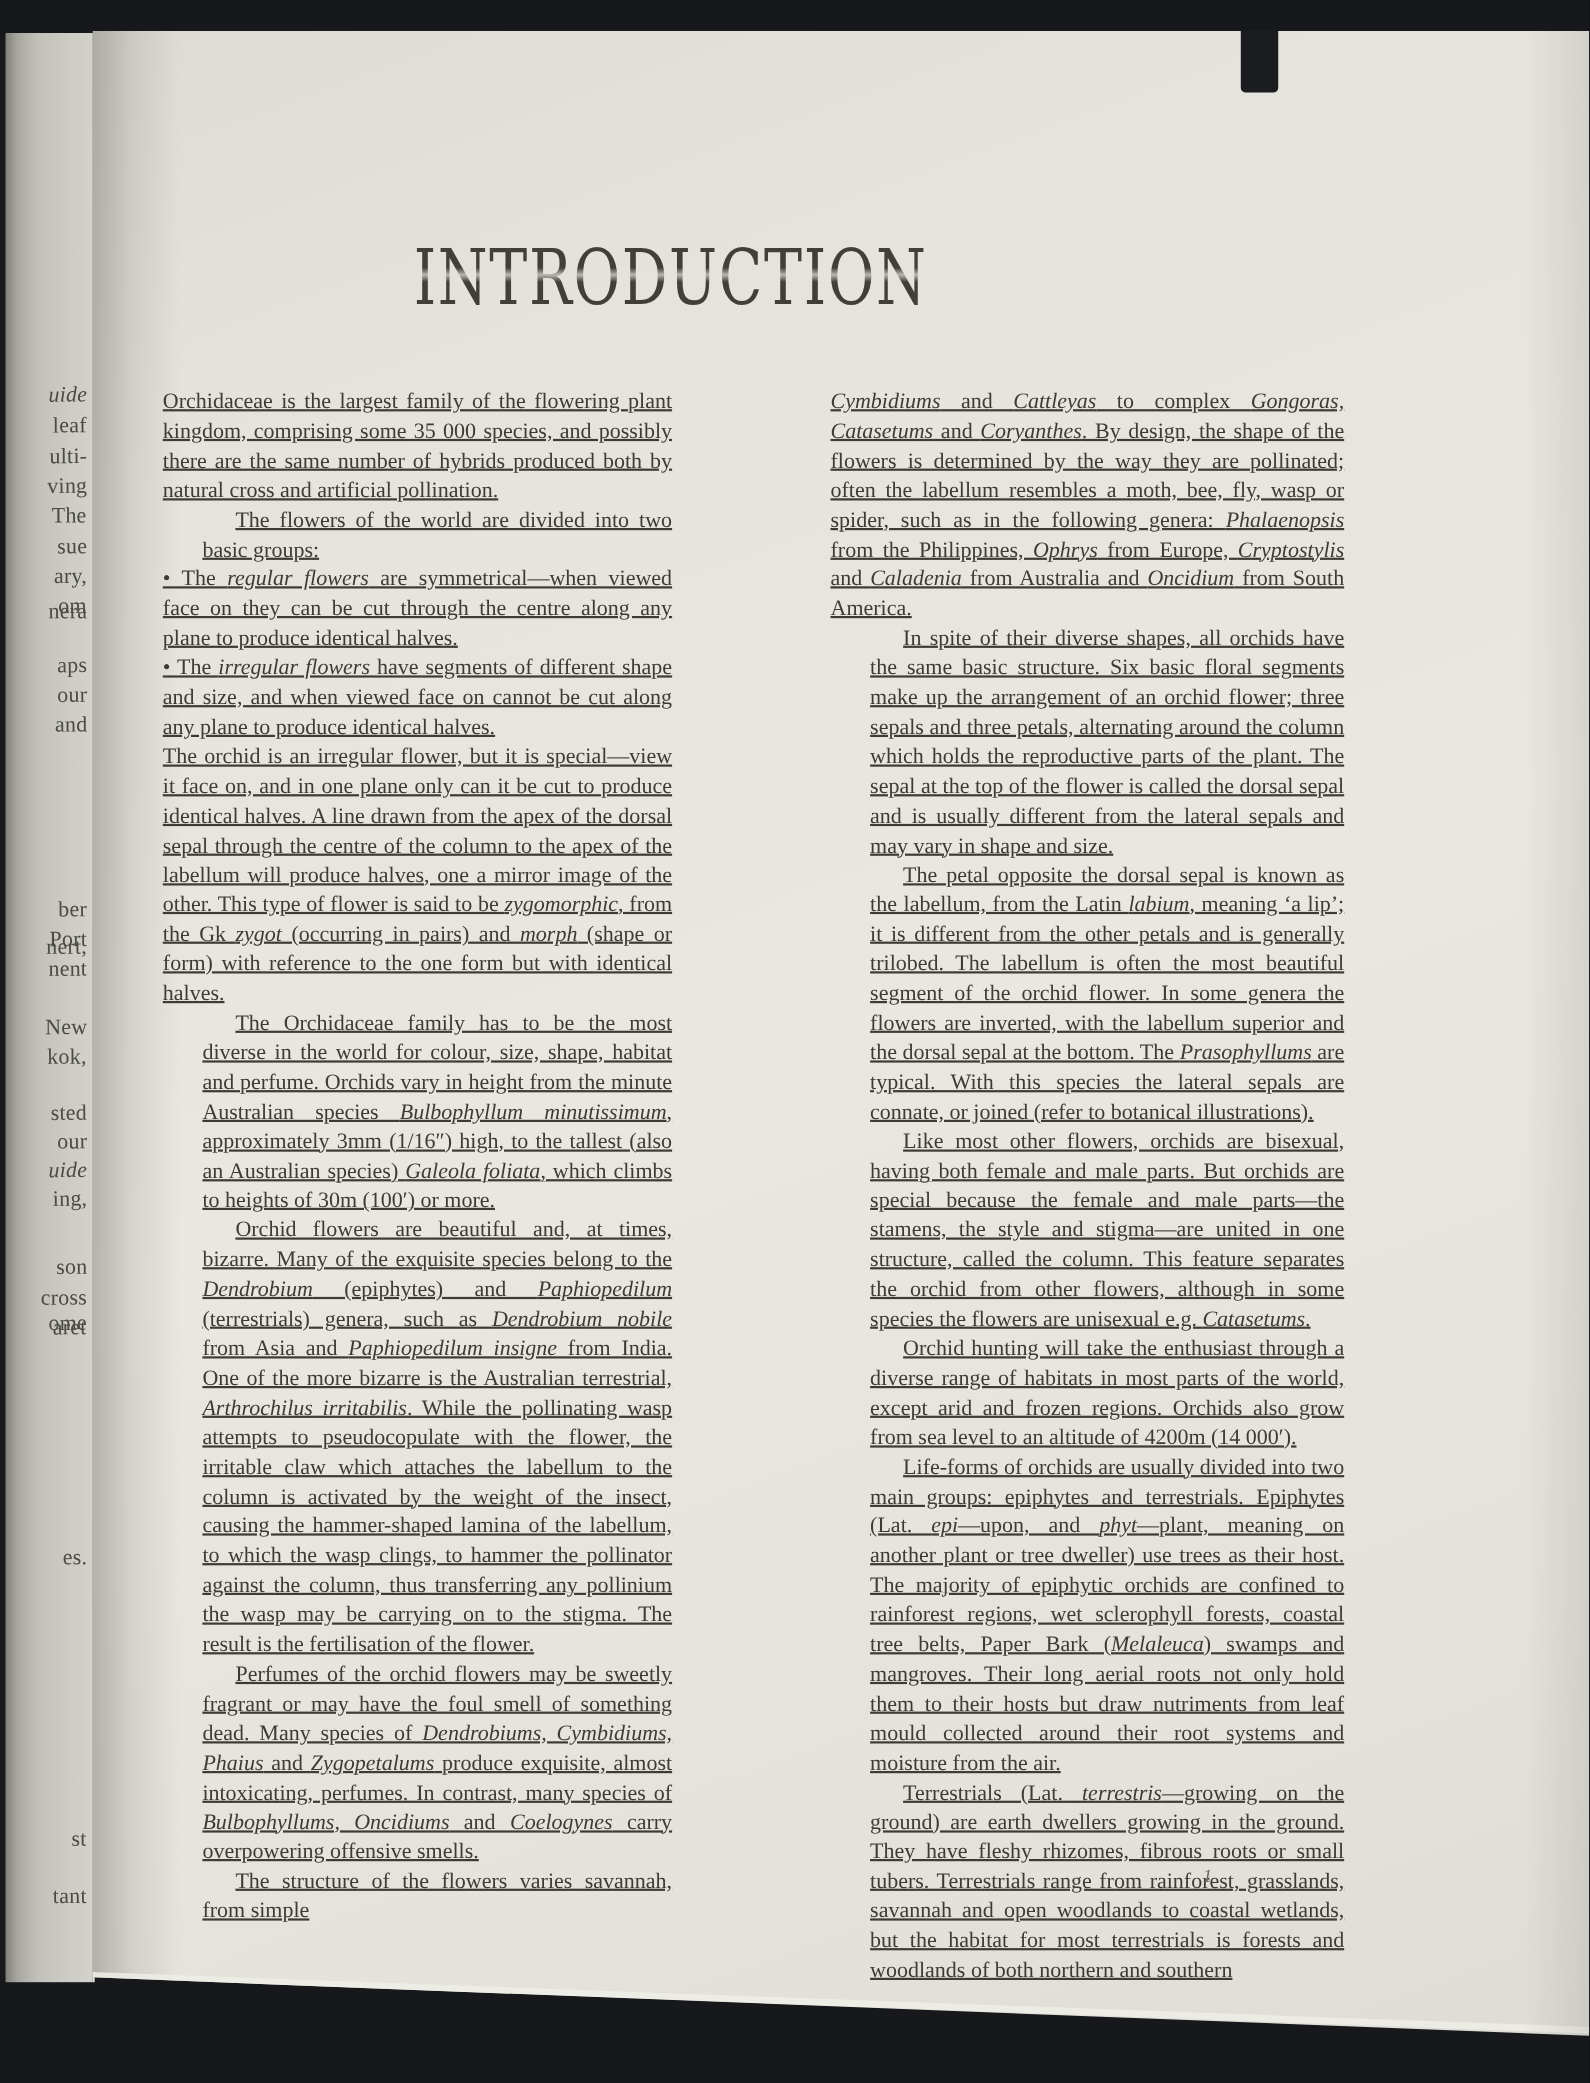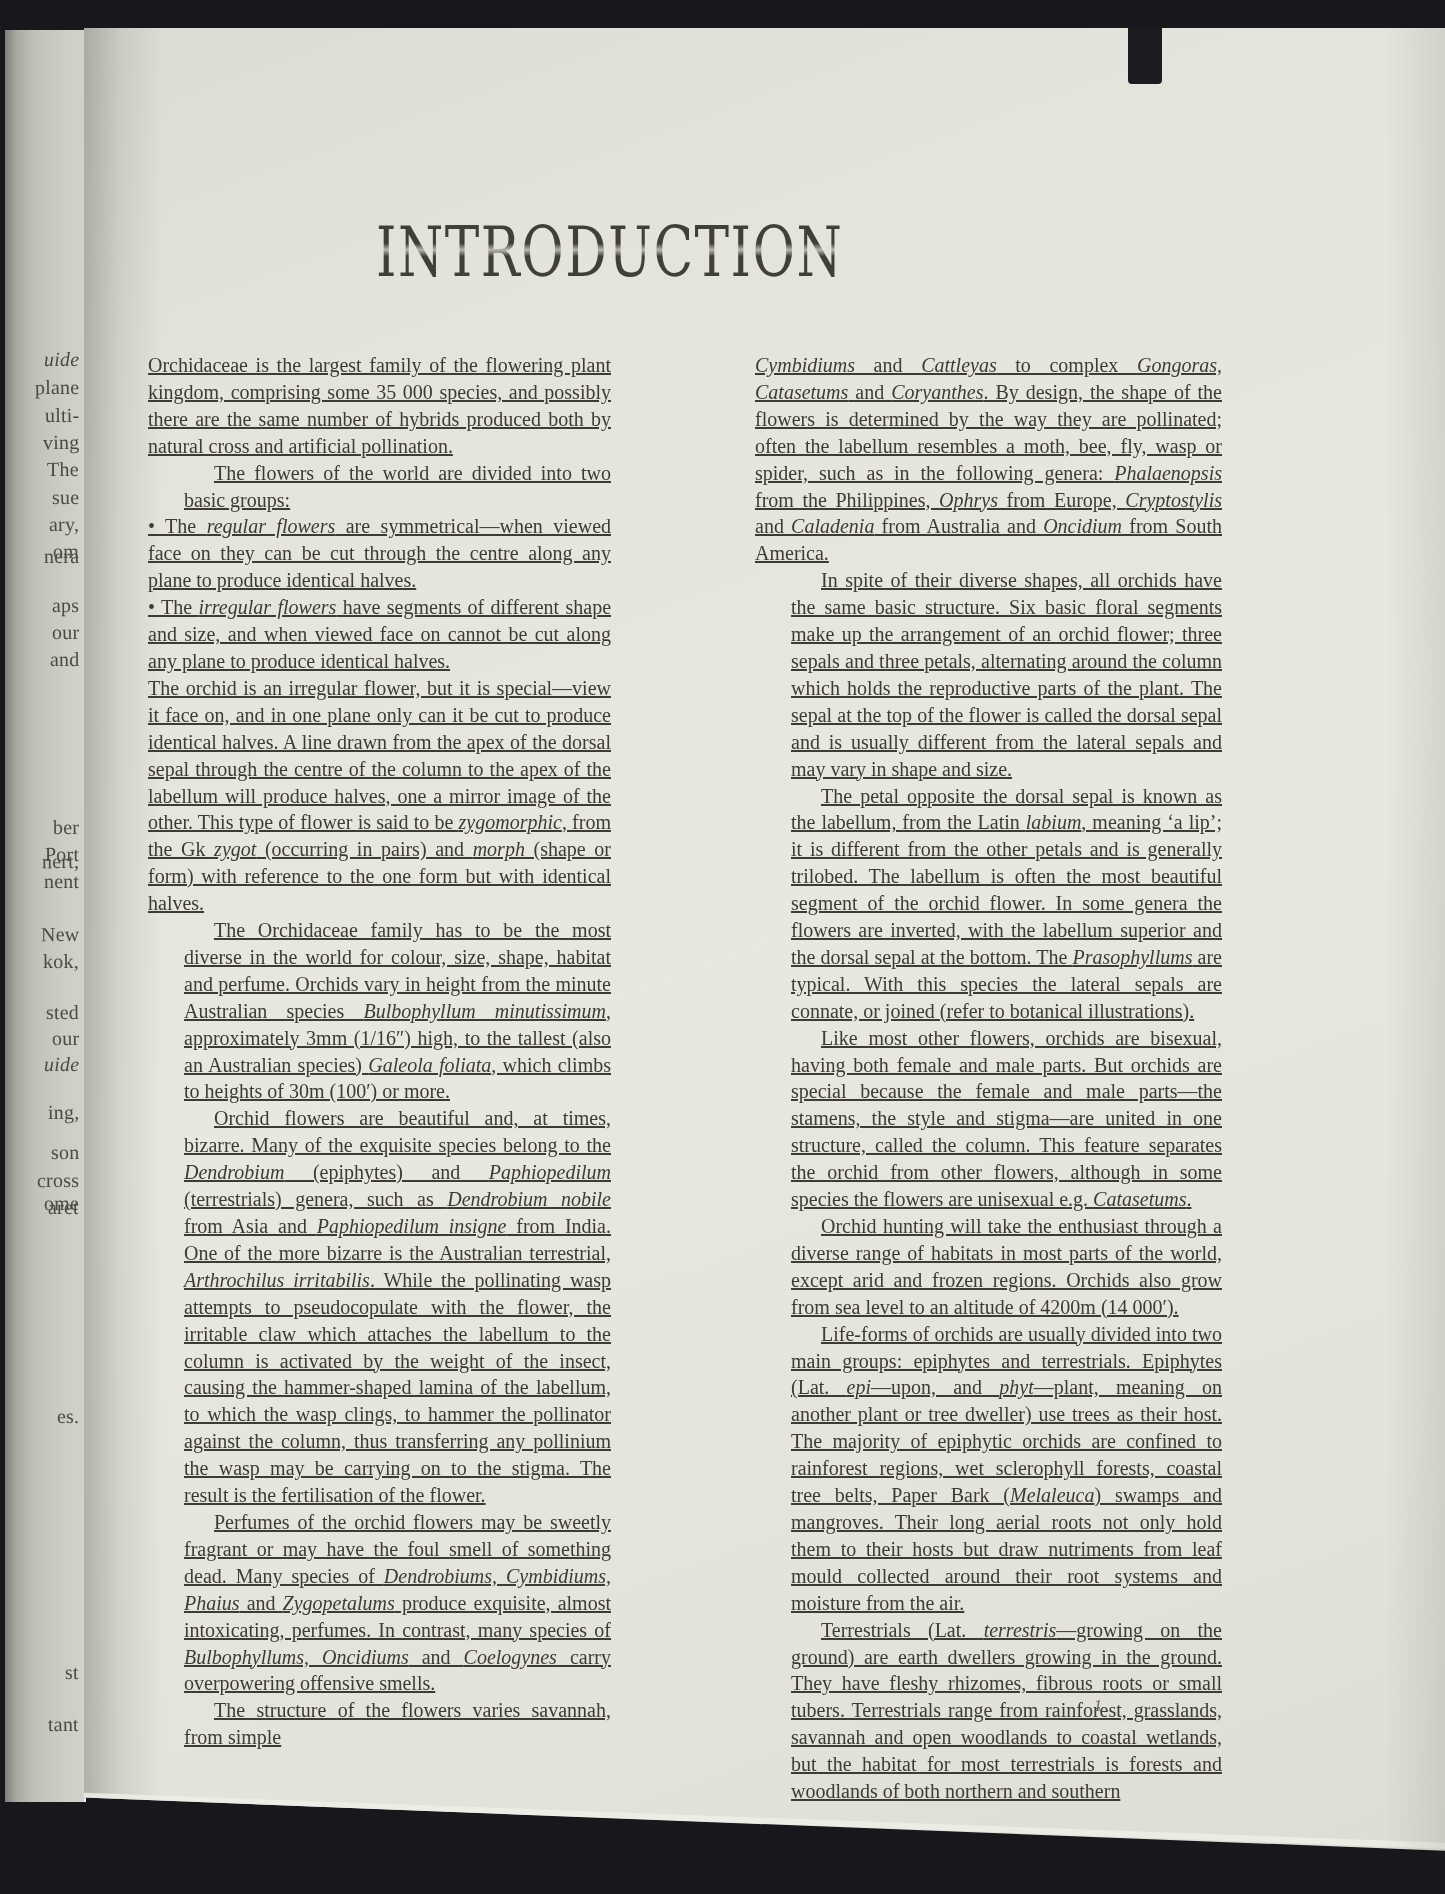--- a/index.html
+++ b/index.html
@@ -46,41 +46,41 @@
   .page-number{position:absolute;left:1062px;top:1696px;width:40px;text-align:right;z-index:4;
     font-style:italic;font-size:17px;color:#6b6962;}
 </style>
 </head>
 <body>
 
 <div class="canvas">
 
   <div class="facing-strip">
       <span class="fragment it" style="top: 318px;">uide</span>
-      <span class="fragment" style="top: 346px;">plane</span>
+      <span class="fragment" style="top: 346px;">leaf</span>
       <span class="fragment" style="top: 374px;">ulti-</span>
       <span class="fragment" style="top: 401px;">ving</span>
       <span class="fragment" style="top: 428px;">The</span>
       <span class="fragment" style="top: 456px;">sue</span>
       <span class="fragment" style="top: 483px;">ary,</span>
       <span class="fragment" style="top: 510px;">om</span>
       <span class="fragment" style="top: 515px; text-align: right;">nera</span>
       <span class="fragment" style="top: 564px;">aps</span>
       <span class="fragment" style="top: 591px;">our</span>
       <span class="fragment" style="top: 618px;">and</span>
       <span class="fragment" style="top: 786px;">ber</span>
       <span class="fragment" style="top: 813px; text-align: center;">Port</span>
       <span class="fragment" style="top: 840px;">nent</span>
       <span class="fragment" style="top: 820px;">nert,</span>
       <span class="fragment" style="top: 893px;">New</span>
       <span class="fragment" style="top: 920px;">kok,</span>
       <span class="fragment" style="top: 971px;">sted</span>
       <span class="fragment" style="top: 997px;">our</span>
       <span class="fragment it" style="top: 1023px;">uide</span>
-      <span class="fragment" style="top: 1071px;">ing,</span>
+      <span class="fragment" style="top: 1049px;">ing,</span>
       <span class="fragment" style="top: 1111px;">son</span>
       <span class="fragment" style="top: 1139px;">cross</span>
       <span class="fragment" style="top: 1166px;">aret</span>
       <span class="fragment" style="top: 1162px; text-align: right;">ome</span>
       <span class="fragment" style="top: 1375px;">es.</span>
       <span class="fragment" style="top: 1631px;">st</span>
       <span class="fragment" style="top: 1683px;">tant</span>
     </div>
 
   <div class="page">

